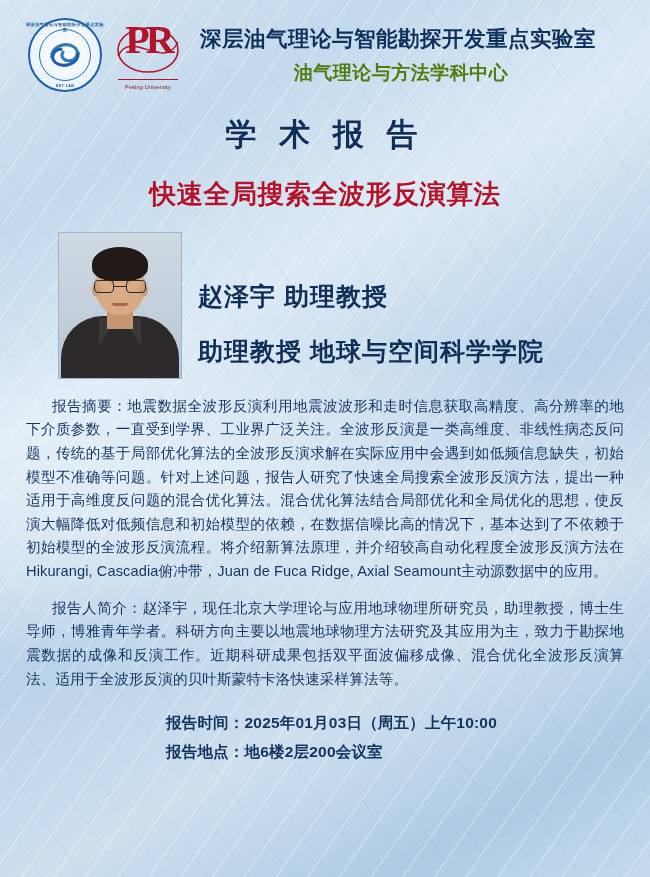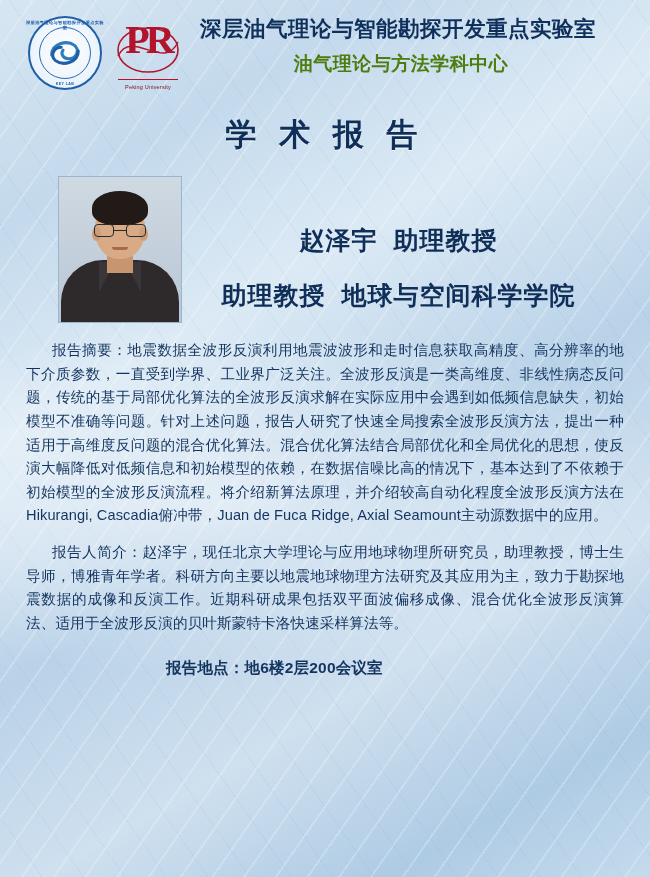--- a/index.html
+++ b/index.html
@@ -37,20 +37,21 @@
     position: relative;
     width: 650px;
     height: 877px;
     box-sizing: border-box;
     padding: 0 26px;
   }
 
   
   .header {
     display: flex;
+    align-items: center;
     padding-top: 14px;
     gap: 6px;
   }
   .logo-seal {
     width: 78px;
     height: 78px;
     flex: 0 0 78px;
     position: relative;
   }
   .logo-seal .ring-outer {
@@ -286,25 +287,24 @@
     position: absolute;
     left: 50%;
     top: 74px;
     transform: translateX(-50%);
     width: 26px; height: 22px;
     background: #c89571;
   }
 
   .speaker-info {
     flex: 1;
-    padding-left: 1px;
+    padding-left: 16px;
     padding-top: 48px;
-    text-align: center;
+    text-align: left;
     padding-right: 10px;
-    font-family: Liberation Mono, monospace;
   }
   .speaker-name {
     font-size: 25px;
     font-weight: bold;
     color: #0f2e58;
     letter-spacing: 1px;
   }
   .speaker-affil {
     font-size: 25px;
     font-weight: bold;
@@ -376,20 +376,21 @@
 
     <div class="header-titles">
       <div class="lab-title">深层油气理论与智能勘探开发重点实验室</div>
       <div class="lab-subtitle">油气理论与方法学科中心</div>
     </div>
   </div>
 
   <div class="report-heading">学 术 报 告</div>
 
   <div class="talk-title">
+    <div>快速全局搜索全波形反演算法</div>
   </div>
 
   <div class="speaker-row">
     <div class="portrait">
       <div class="body"></div>
       <div class="collar-l"></div>
       <div class="collar-r"></div>
       <div class="neck"></div>
       <div class="head"></div>
       <div class="ear-l"></div>
@@ -411,17 +412,20 @@
   <div class="abstract">
     <span class="lead">报告摘要：</span><span>地震数据全波形反演利用地震波波形和走时信息获取高精度、高分辨率的地下介质参数，一直受到学界、工业界广泛关注。全波形反演是一类高维度、非线性病态反问题，传统的基于局部优化算法的全波形反演求解在实际应用中会遇到如低频信息缺失，初始模型不准确等问题。针对上述问题，报告人研究了快速全局搜索全波形反演方法，提出一种适用于高维度反问题的混合优化算法。混合优化算法结合局部优化和全局优化的思想，使反演大幅降低对低频信息和初始模型的依赖，在数据信噪比高的情况下，基本达到了不依赖于初始模型的全波形反演流程。将介绍新算法原理，并介绍较高自动化程度全波形反演方法在Hikurangi, Cascadia俯冲带，Juan de Fuca Ridge, Axial Seamount主动源数据中的应用。</span>
   </div>
 
   <div class="bio">
     <span class="lead">报告人简介：</span><span>赵泽宇，现任北京大学理论与应用地球物理所研究员，助理教授，博士生导师，博雅青年学者。科研方向主要以地震地球物理方法研究及其应用为主，致力于勘探地震数据的成像和反演工作。近期科研成果包括双平面波偏移成像、混合优化全波形反演算法、适用于全波形反演的贝叶斯蒙特卡洛快速采样算法等。</span>
   </div>
 
   <div class="details">
     <div class="detail-line">
+      <span>报告时间：</span><span>2025年01月03日（周五）上午10:00</span>
+    </div>
+    <div class="detail-line">
       <span>报告地点：</span><span>地6楼2层200会议室</span>
     </div>
   </div>
 
 </div>
 
 </body></html>

